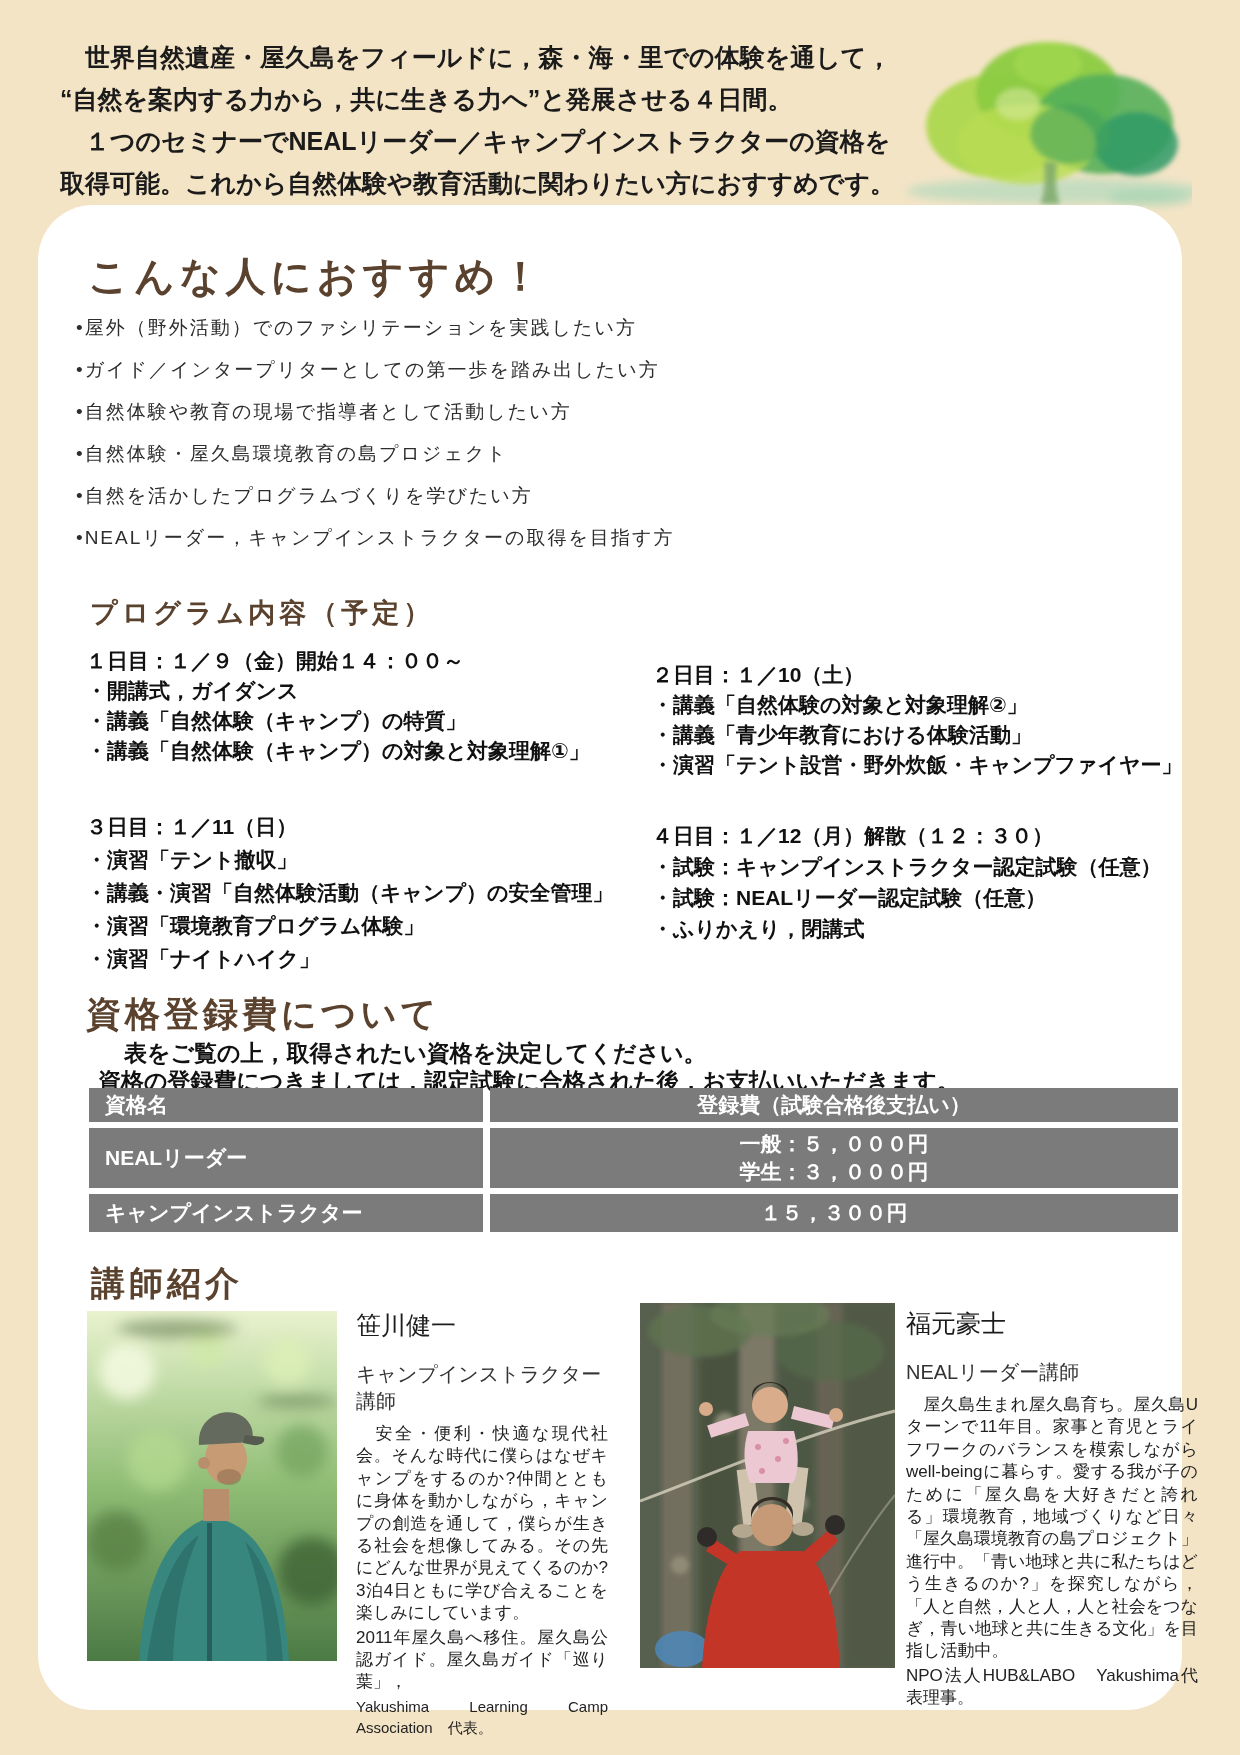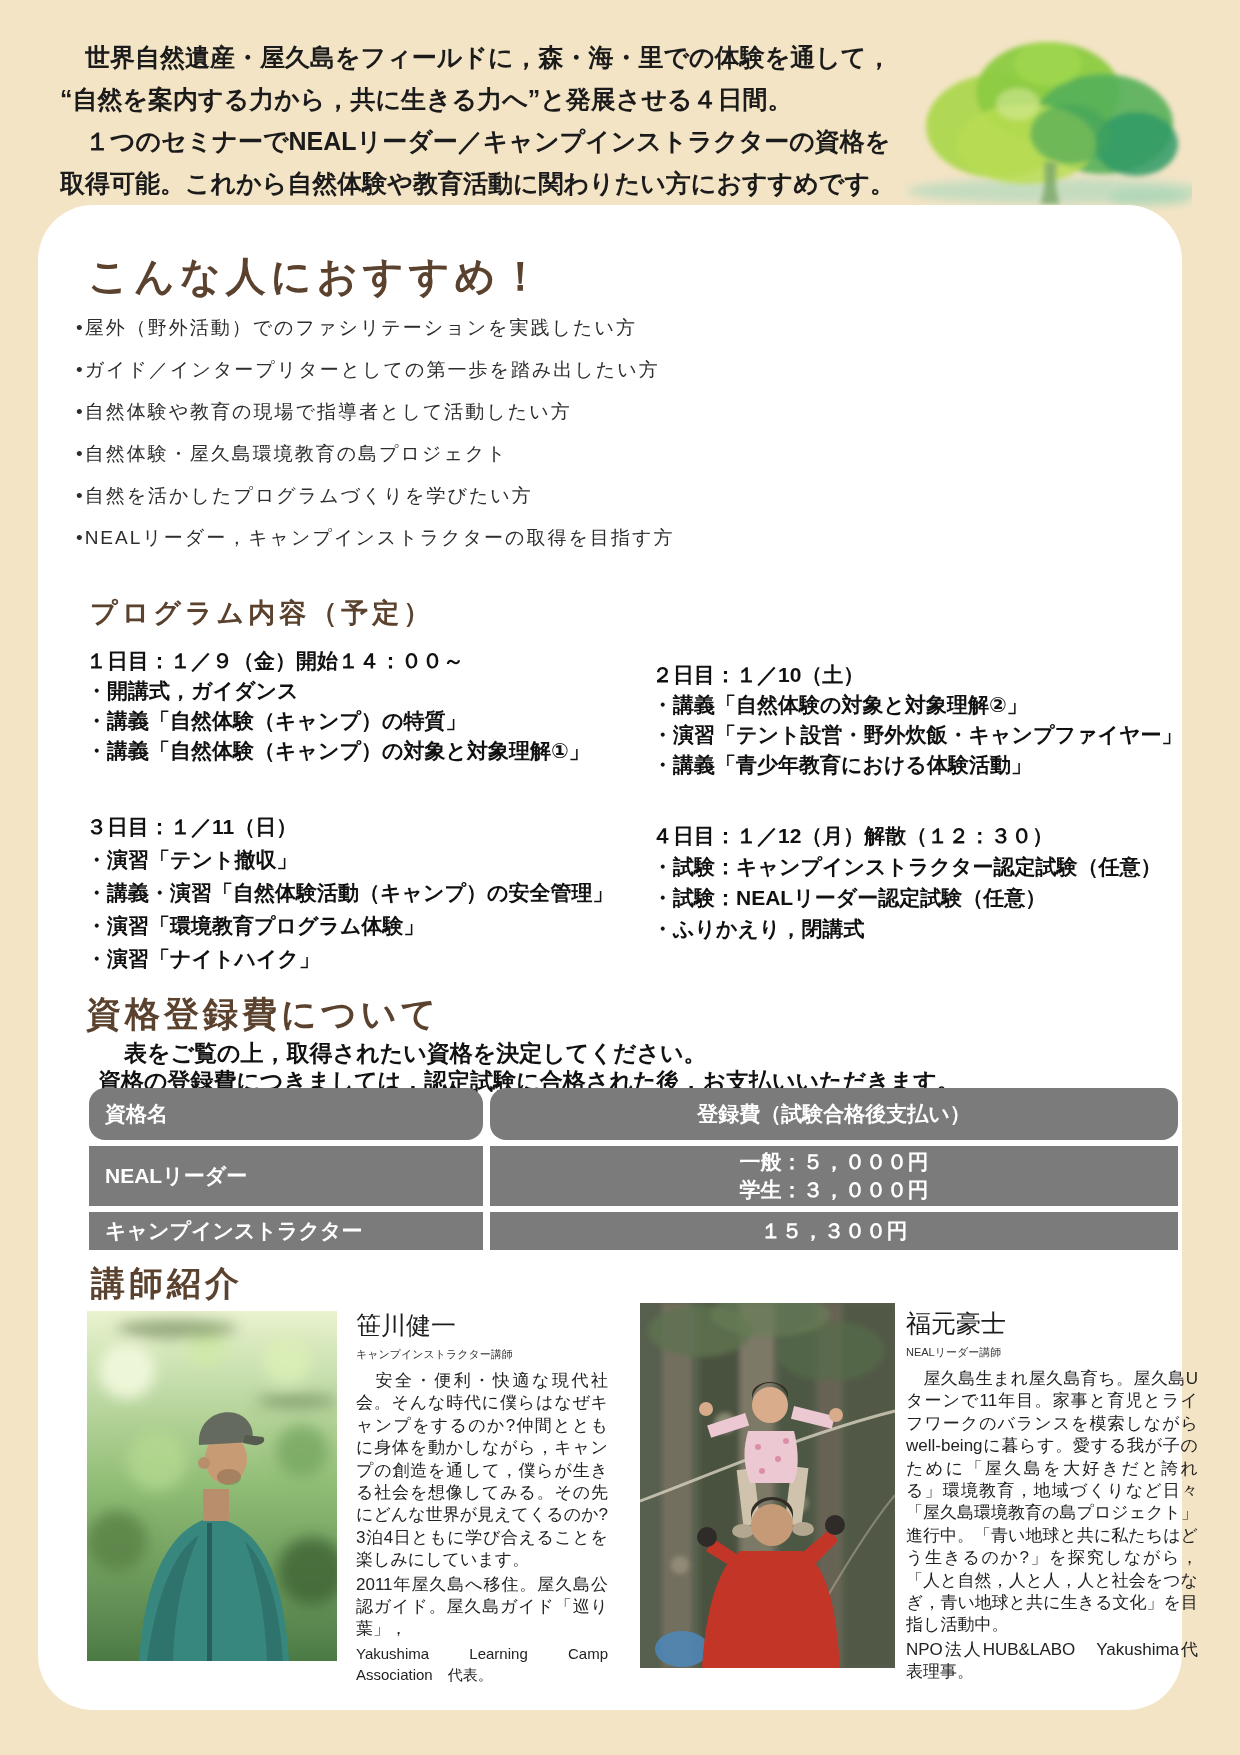--- a/index.html
+++ b/index.html
@@ -33,32 +33,32 @@
   .fees-title{left:48px;top:786px;font-size:35px;letter-spacing:4px;}
   .fee-note{color:#111;font-weight:bold;font-size:23px;white-space:nowrap;}
   .note1{left:86px;top:833px;}
   .note2{left:60px;top:861px;}
 
   .fee-table{left:51px;top:883px;width:1089px;}
   .ft-row{display:grid;grid-template-columns:394px 1fr;column-gap:7px;margin-bottom:6px;}
   .ft-cell{background:#7b7b7b;color:#ffffff;font-weight:bold;font-size:21px;}
   .ft-name{display:flex;align-items:center;padding-left:16px;}
   .ft-fee{display:flex;flex-direction:column;align-items:center;justify-content:center;text-align:center;line-height:28px;}
-  .ft-h .ft-cell{height:52px;border-radius:16px;}
+  .ft-h .ft-cell{height:34px;}
   .ft-r0 .ft-cell{height:60px;}
   .ft-r1 .ft-cell{height:38px;}
 
   .inst-title{left:53px;top:1056px;font-size:34px;letter-spacing:4px;}
   .photo{overflow:hidden;}
   .photo svg{display:block;}
   .inst-text{color:#222;}
   .inst1{left:318px;top:1100px;width:252px;}
   .inst2{left:868px;top:1098px;width:292px;}
   .inst-name{font-size:25px;font-weight:400;color:#1c1c1c;line-height:40px;}
-  .inst-role{font-size:11px;color:#333;margin-top:2px;margin-bottom:8px;}
+  .inst-role{font-size:20px;color:#333;margin-top:16px;margin-bottom:8px;}
   .bio p{margin:0 0 2px 0;font-size:17px;line-height:22.4px;text-align:justify;color:#222;}
   .bio p.latin{font-size:15px;line-height:21px;word-spacing:10px;}
 </style>
 </head>
 <body>
 
 <div class="page">
 
   <div class="abs intro">
     <div class="intro-line">　世界自然遺産・屋久島をフィールドに，森・海・里での体験を通して，</div>
@@ -111,22 +111,22 @@
     <div class="abs day day1">
       <div>１日目：１／９（金）開始１４：００～</div>
       <div>・開講式，ガイダンス</div>
       <div>・講義「自然体験（キャンプ）の特質」</div>
       <div>・講義「自然体験（キャンプ）の対象と対象理解①」</div>
     </div>
 
     <div class="abs day day2">
       <div>２日目：１／10（土）</div>
       <div>・講義「自然体験の対象と対象理解②」</div>
+      <div>・講義「青少年教育における体験活動」</div>
       <div>・演習「テント設営・野外炊飯・キャンプファイヤー」</div>
-      <div>・講義「青少年教育における体験活動」</div>
     </div>
 
     <div class="abs day day3">
       <div>３日目：１／11（日）</div>
       <div>・演習「テント撤収」</div>
       <div>・講義・演習「自然体験活動（キャンプ）の安全管理」</div>
       <div>・演習「環境教育プログラム体験」</div>
       <div>・演習「ナイトハイク」</div>
     </div>
 

